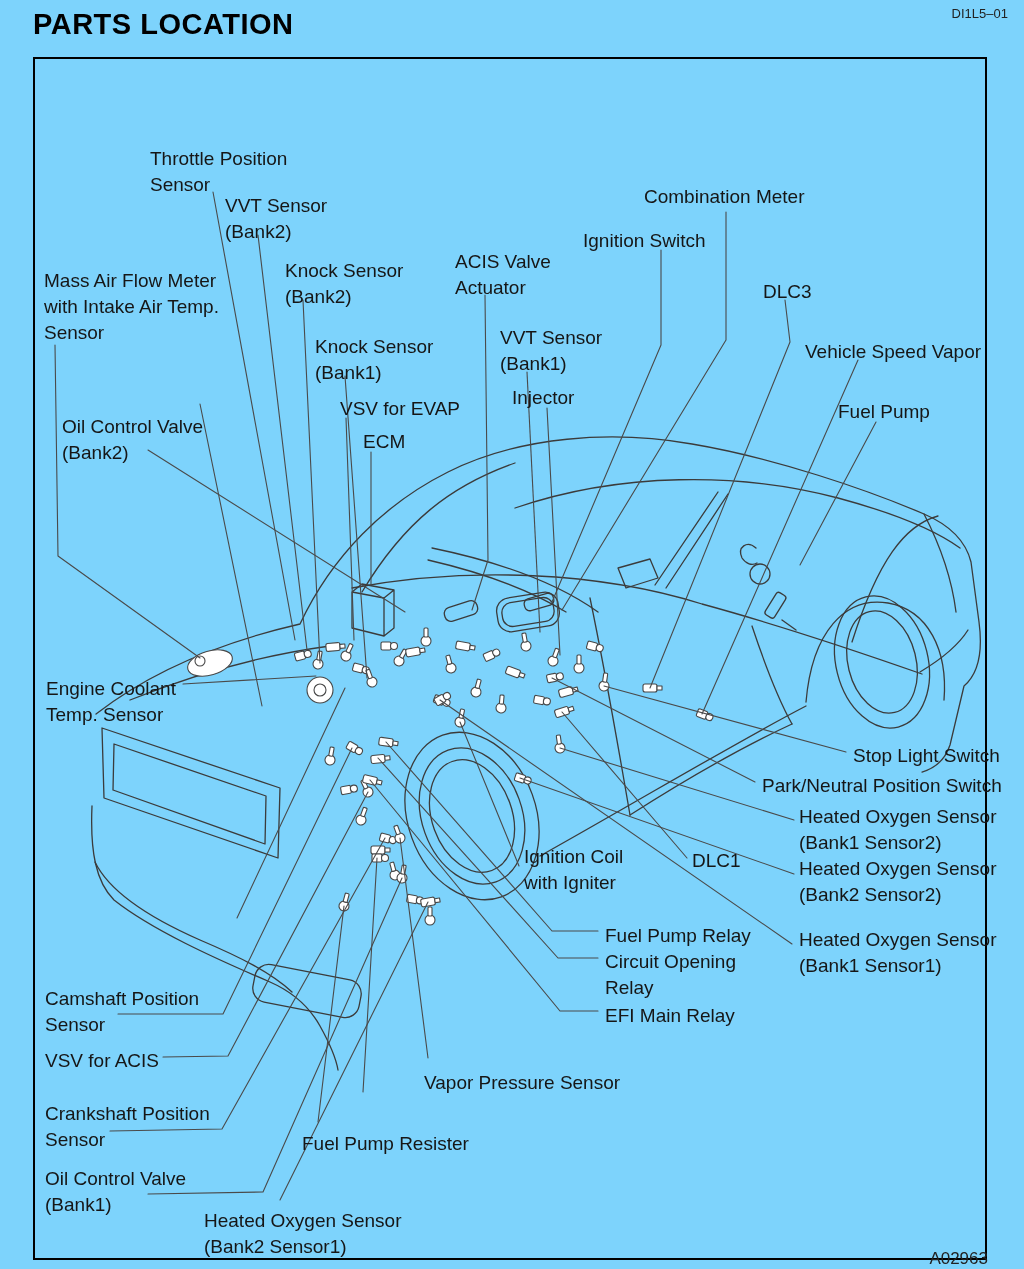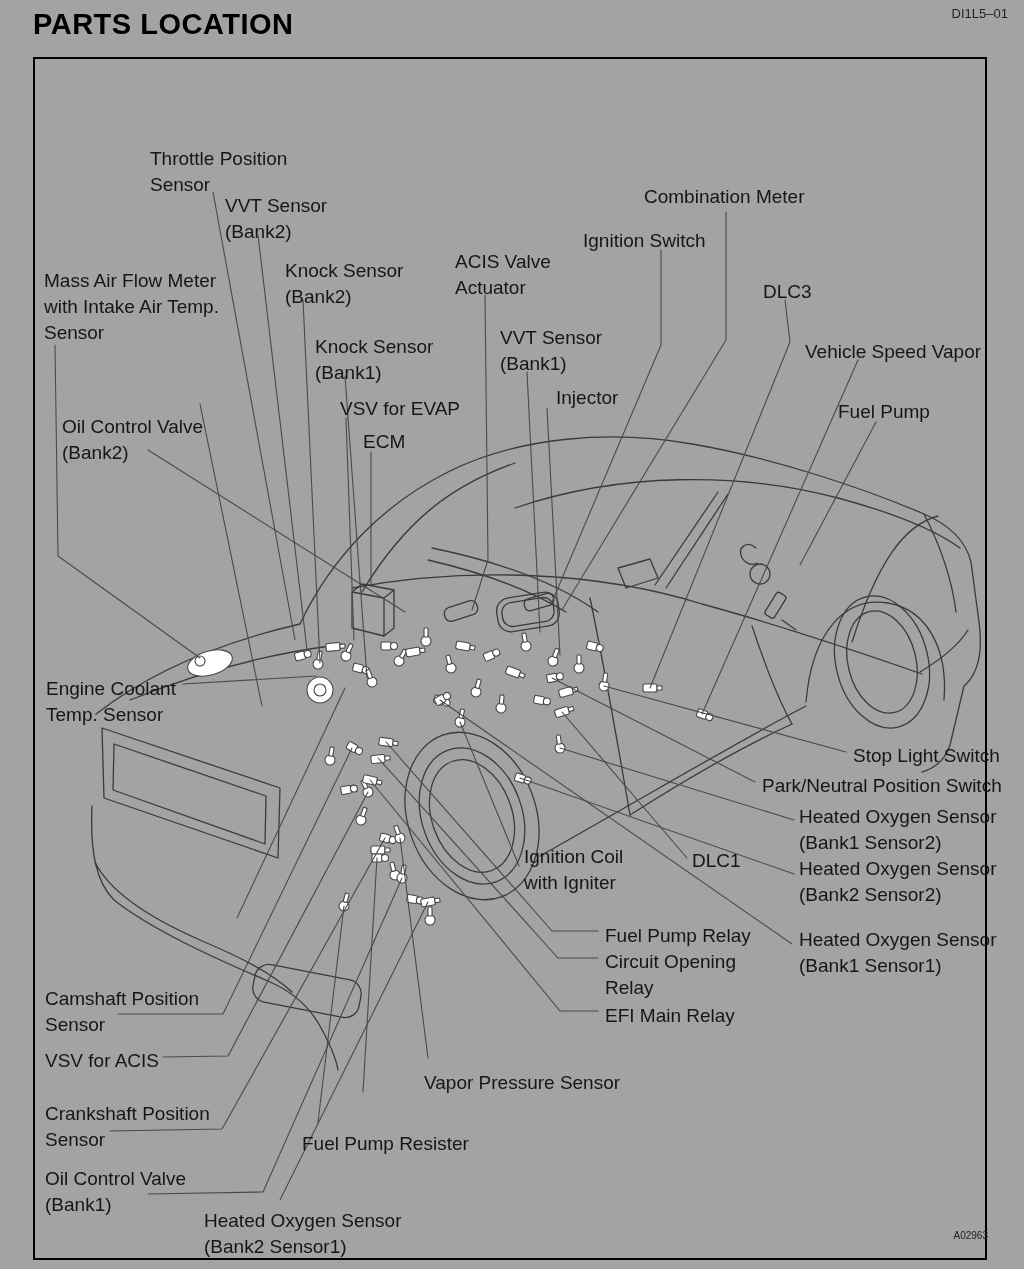--- a/index.html
+++ b/index.html
@@ -1,23 +1,23 @@
 <!DOCTYPE html>
 <html><head>
 <meta charset="utf-8">
 <style>
   html,body{margin:0;padding:0;background:#fff;}
-  .page{position:relative;width:1024px;height:1269px;background:#a3a3a3;overflow:hidden;
+  .page{position:relative;width:1024px;height:1269px;background:#7dd3fc;overflow:hidden;
         font-family:"Liberation Sans",sans-serif;color:#111;}
   .title{position:absolute;left:33px;top:8px;font-size:29px;font-weight:bold;
          letter-spacing:.5px;color:#000;}
   .doccode{position:absolute;right:16px;top:6px;font-size:13px;color:#222;}
   .frame{position:absolute;left:33px;top:57px;width:954px;height:1203px;
          border:2px solid #000;box-sizing:border-box;}
-  .figcode{position:absolute;right:36px;bottom:28px;font-size:10px;color:#222;}
+  .figcode{position:absolute;right:36px;bottom:0;font-size:17px;color:#222;}
   svg.art{position:absolute;left:0;top:0;width:1024px;height:1269px;}
   .lbl{position:absolute;font-size:19px;line-height:26px;white-space:pre-line;color:#161616;}
 </style>
 </head>
 <body>
 
 <div class="page">
 
   <div class="title">PARTS LOCATION</div>
   <div class="doccode">DI1L5–01</div>
@@ -203,21 +203,21 @@
   <div class="lbl" style="left:62px;top:414px">Oil Control Valve
 (Bank2)</div>
   <div class="lbl" style="left:315px;top:334px">Knock Sensor
 (Bank1)</div>
   <div class="lbl" style="left:340px;top:396px">VSV for EVAP</div>
   <div class="lbl" style="left:363px;top:429px">ECM</div>
   <div class="lbl" style="left:455px;top:249px">ACIS Valve
 Actuator</div>
   <div class="lbl" style="left:500px;top:325px">VVT Sensor
 (Bank1)</div>
-  <div class="lbl" style="left:556px;top:385px">Injector</div>
+  <div class="lbl" style="left:512px;top:385px">Injector</div>
   <div class="lbl" style="left:644px;top:184px">Combination Meter</div>
   <div class="lbl" style="left:583px;top:228px">Ignition Switch</div>
   <div class="lbl" style="left:763px;top:279px">DLC3</div>
   <div class="lbl" style="left:805px;top:339px">Vehicle Speed Vapor</div>
   <div class="lbl" style="left:838px;top:399px">Fuel Pump</div>
   <div class="lbl" style="left:46px;top:676px">Engine Coolant
 Temp. Sensor</div>
   <div class="lbl" style="left:853px;top:743px">Stop Light Switch</div>
   <div class="lbl" style="left:762px;top:773px">Park/Neutral Position Switch</div>
   <div class="lbl" style="left:799px;top:804px">Heated Oxygen Sensor

